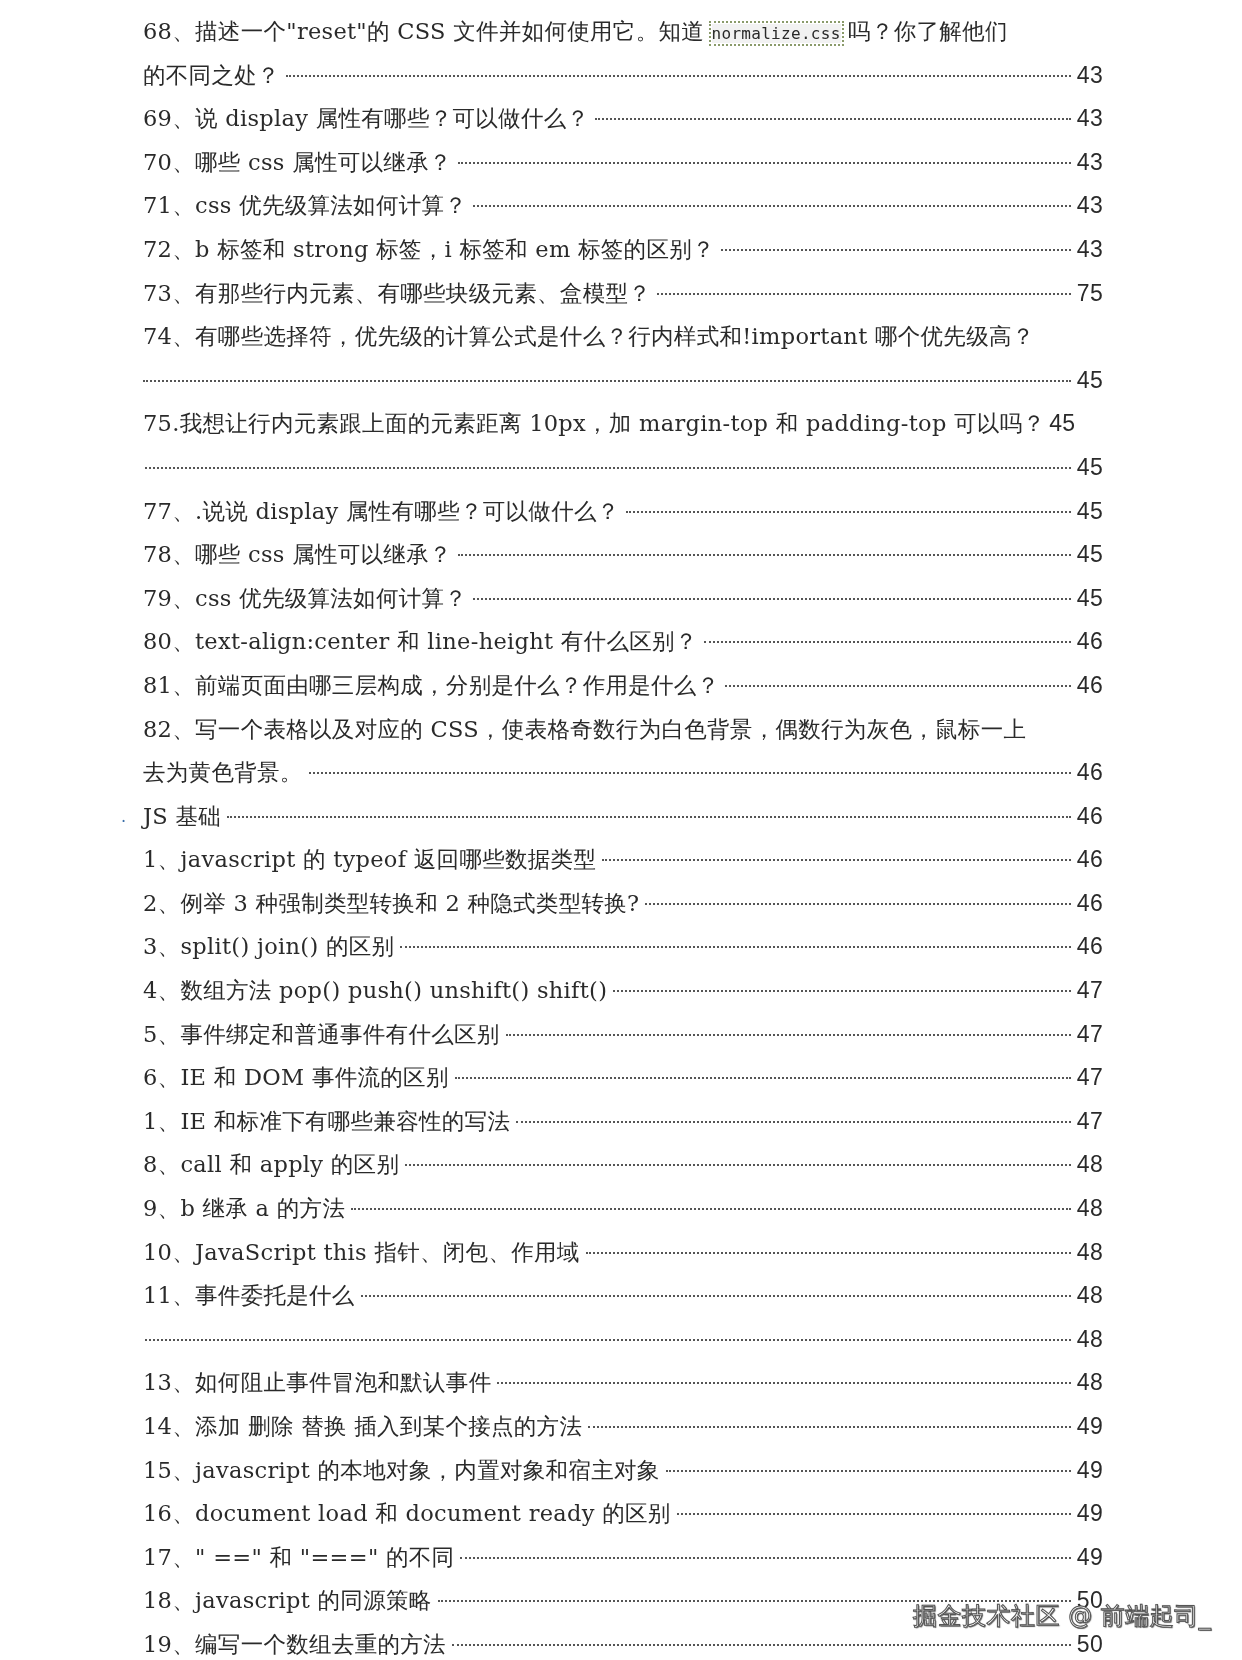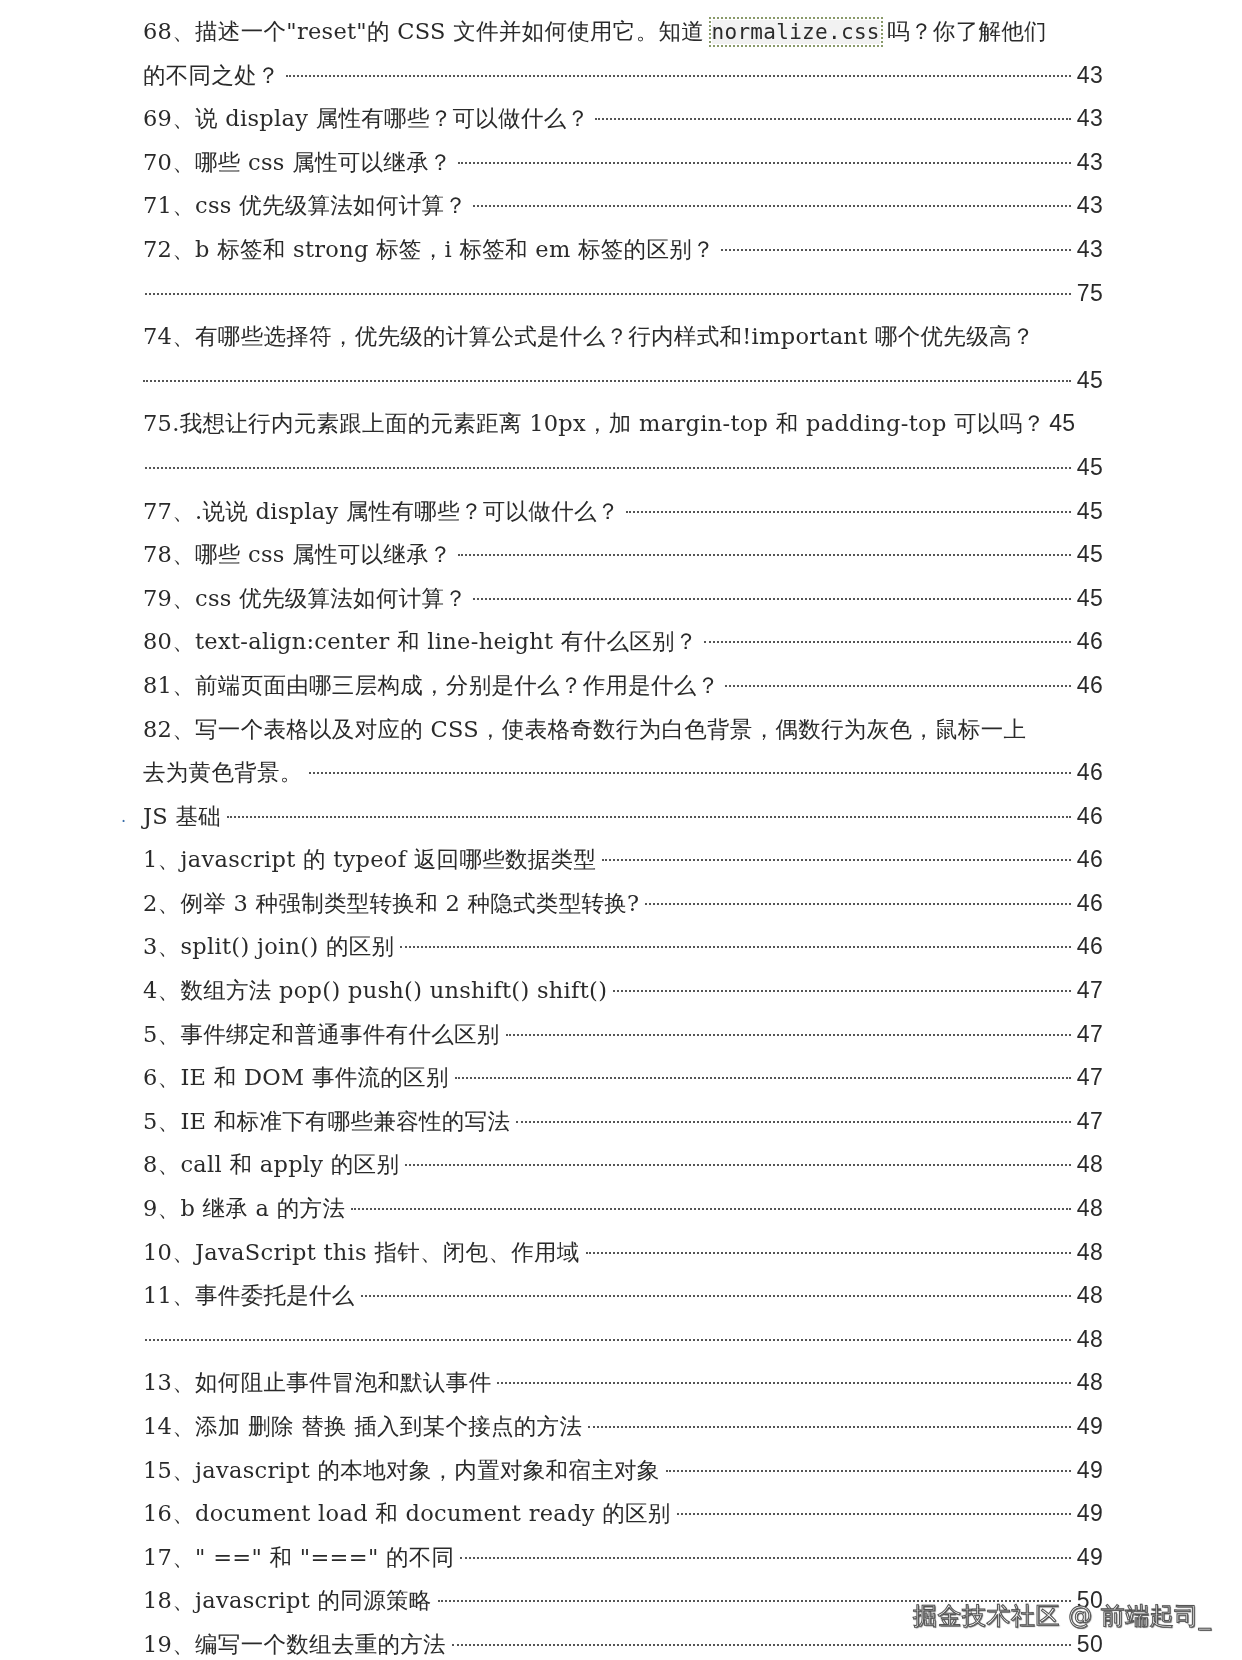--- a/index.html
+++ b/index.html
@@ -32,21 +32,21 @@
     margin: 0 2px;
   }
   .toc-line .page-num { flex: 0 0 auto; width: 30px; text-align: right; font-family: Liberation Sans, sans-serif; font-size: 23px;}
   .toc-line.overflow .text { padding-right: 0; }
   .toc-line .page-num.inline { width: auto; padding-left: 4px; }
   .highlight {
     background: #f2f2f2;
     outline: 2px dotted #8a9a6a;
     outline-offset: 1px;
     font-family: "DejaVu Sans Mono", "Liberation Mono", monospace;
-    font-size: 21px;
+    font-size: 16px;
   }
   .bullet-marker {
     position: absolute; left: -22px; top: 0;
     color: #3a6ea8; font-size: 16px;
   }
   .watermark {
     position: absolute; left: 913px; top: 1600px;
     font-family: "DejaVu Sans", "Liberation Sans", sans-serif;
     font-size: 24px;
     color: #ffffff;
@@ -81,20 +81,21 @@
     <span class="text">71、css 优先级算法如何计算？</span>
     <span class="leader"></span>
     <span class="page-num">43</span>
   </div>
   <div class="toc-line">
     <span class="text">72、b 标签和 strong 标签，i 标签和 em 标签的区别？</span>
     <span class="leader"></span>
     <span class="page-num">43</span>
   </div>
   <div class="toc-line">
+    <span class="text">73、有那些行内元素、有哪些块级元素、盒模型？</span>
     <span class="leader"></span>
     <span class="page-num">75</span>
   </div>
   <div class="toc-line">
     <span class="text">74、有哪些选择符，优先级的计算公式是什么？行内样式和!important 哪个优先级高？</span>
   </div>
   <div class="toc-line">
     <span class="leader" style="margin-left:0"></span>
     <span class="page-num">45</span>
   </div>
@@ -169,21 +170,21 @@
     <span class="text">5、事件绑定和普通事件有什么区别</span>
     <span class="leader"></span>
     <span class="page-num">47</span>
   </div>
   <div class="toc-line">
     <span class="text">6、IE 和 DOM 事件流的区别</span>
     <span class="leader"></span>
     <span class="page-num">47</span>
   </div>
   <div class="toc-line">
-    <span class="text">5、IE 和标准下有哪些兼容性的写法</span>
+    <span class="text">1、IE 和标准下有哪些兼容性的写法</span>
     <span class="leader"></span>
     <span class="page-num">47</span>
   </div>
   <div class="toc-line">
     <span class="text">8、call 和 apply 的区别</span>
     <span class="leader"></span>
     <span class="page-num">48</span>
   </div>
   <div class="toc-line">
     <span class="text">9、b 继承 a 的方法</span>

